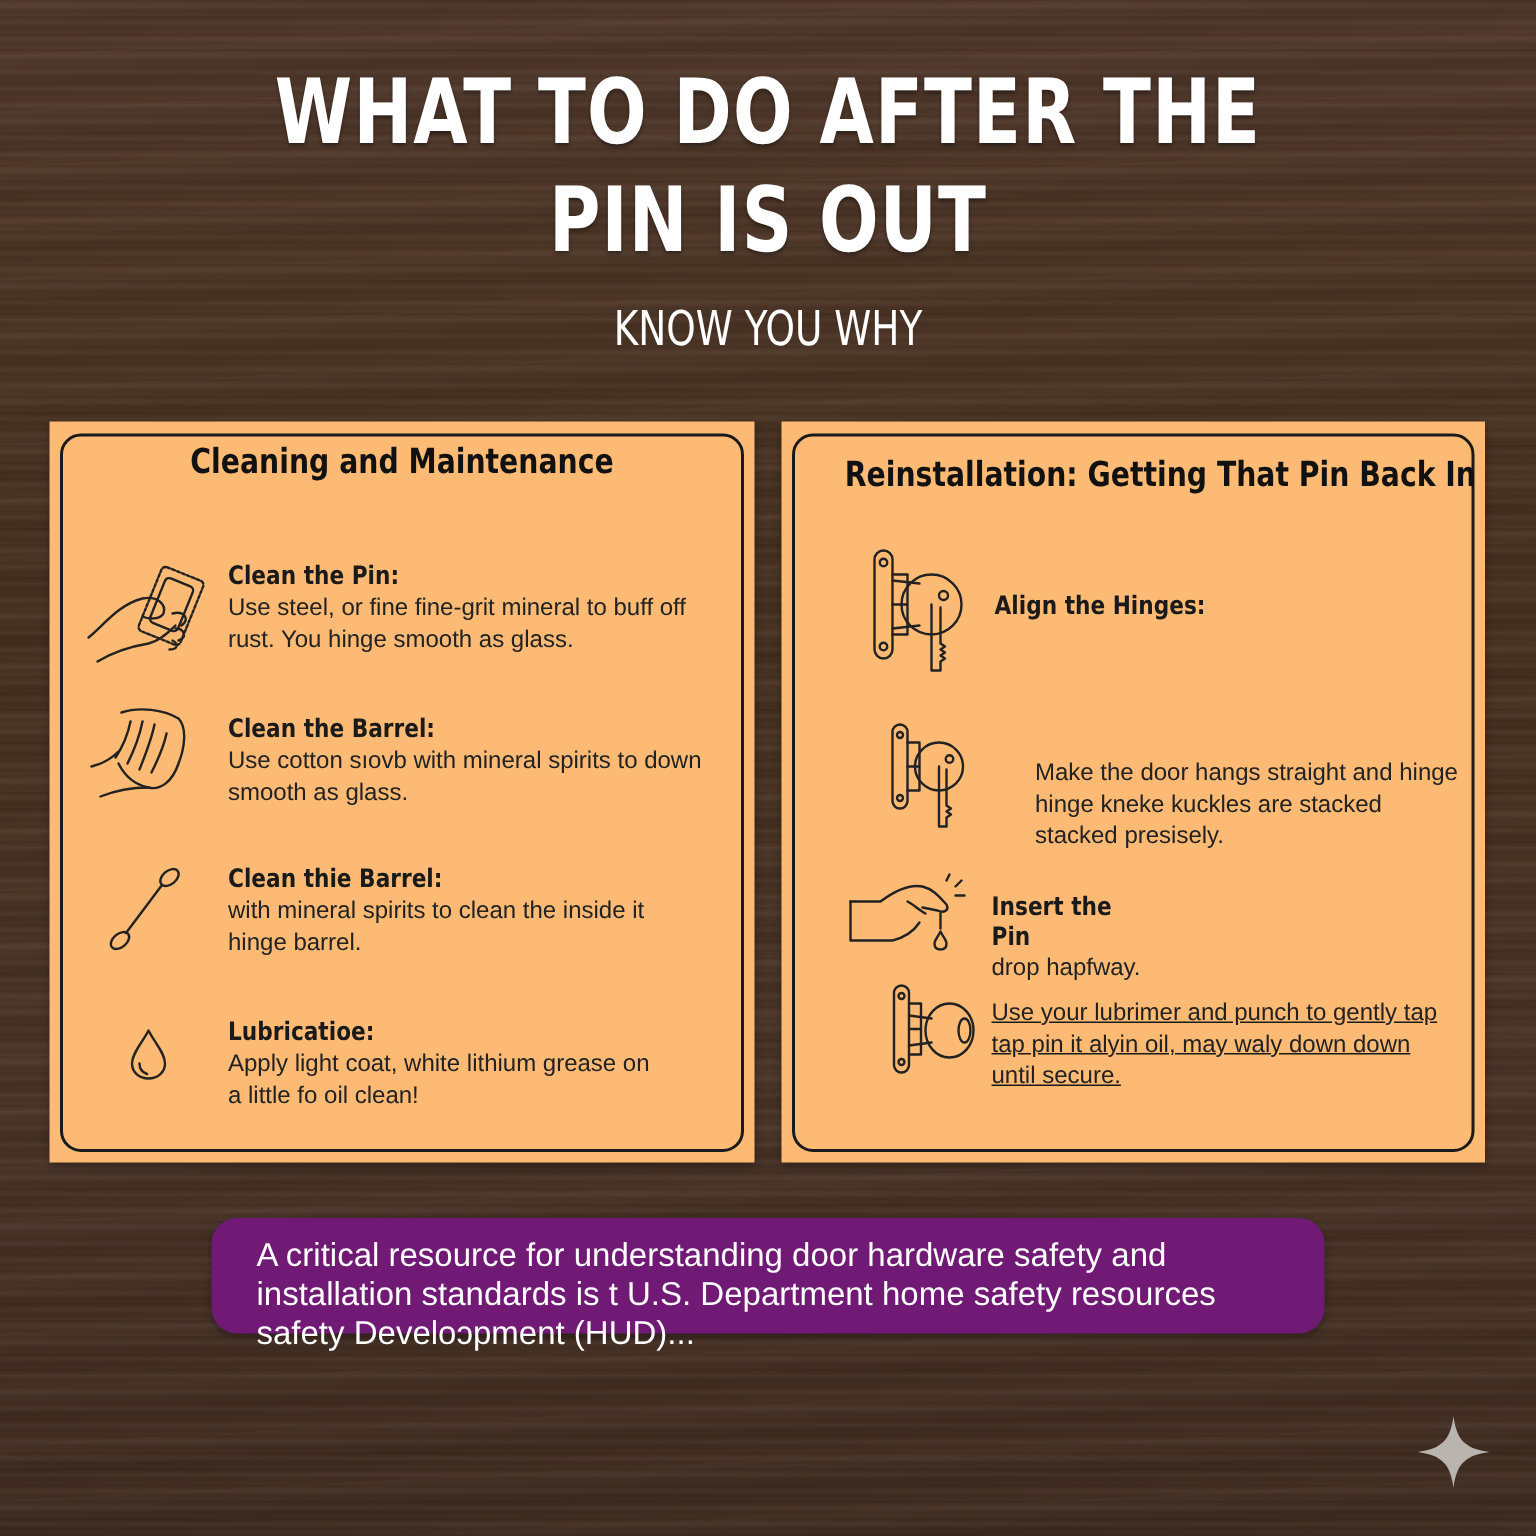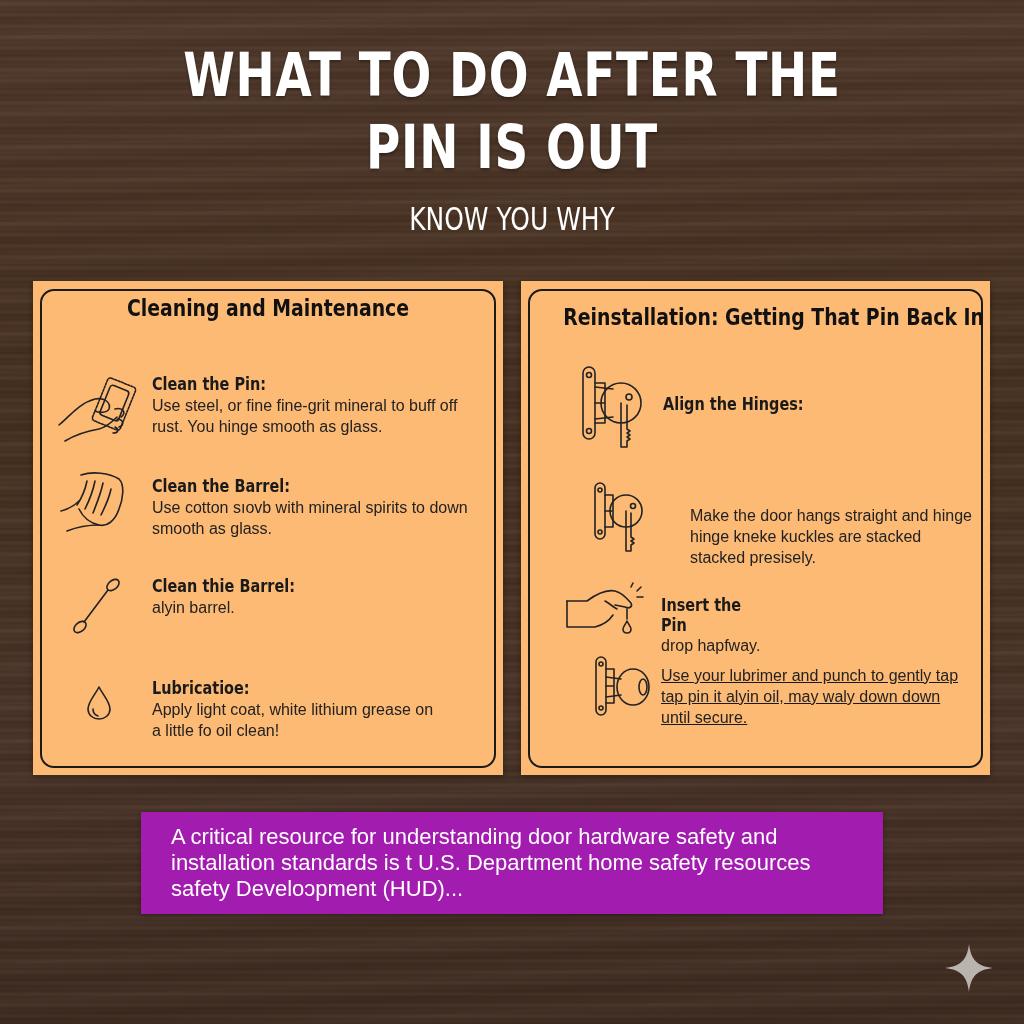--- a/index.html
+++ b/index.html
@@ -53,22 +53,22 @@
   }
   .item .body {
     font-family: "Liberation Sans", sans-serif; font-size: 16px; line-height: 21px; color: #222;
     display: block; white-space: nowrap;
   }
   .inline-head {
     font-family: "DejaVu Sans", sans-serif; font-weight: bold; font-size: 17px;
     display: inline-block; transform: scaleX(0.85); transform-origin: left center; margin-right: -12px;
   }
   .banner {
-    position: absolute; left: 141px; top: 812px; width: 742px; height: 102px;
-    background: #a21caf; box-shadow: 0 2px 5px rgba(0,0,0,0.3);
+    position: absolute; left: 141px; top: 812px; width: 742px; height: 77px;
+    background: #701a75; box-shadow: 0 2px 5px rgba(0,0,0,0.3); border-radius: 17px;
   }
   .banner-text {
     position: absolute; left: 30px; top: 12px; color: #ffffff;
     font-family: "Liberation Sans", sans-serif; font-size: 22px; line-height: 26px;
     white-space: pre-line;
   }
   .sparkle { position: absolute; left: 943px; top: 942px; width: 52px; height: 52px; }
   svg { display: block; }
   .ln { fill: none; stroke: #222; stroke-width: 1.6; stroke-linecap: round; stroke-linejoin: round; }
 </style>
@@ -118,21 +118,22 @@
   <div class="item" style="left:0;top:294px;">
     <div class="icon" style="left:38px;top:2px;">
       <svg width="52" height="58" viewBox="0 0 52 58">
         <ellipse class="ln" cx="42" cy="8" rx="7" ry="4.5" transform="rotate(-40 42 8)"></ellipse>
         <path class="ln" d="M37 13 L13 45"></path>
         <ellipse class="ln" cx="9" cy="50" rx="7" ry="4.5" transform="rotate(-40 9 50)"></ellipse>
       </svg>
     </div>
     <div class="text" style="left:119px;top:0;">
       <span class="head">Clean thie Barrel:</span>
-      <span class="body">alyin barrel.</span>
+      <span class="body">with mineral spirits to clean the inside it</span>
+      <span class="body">hinge barrel.</span>
     </div>
   </div>
 
   <div class="item" style="left:0;top:396px;">
     <div class="icon" style="left:52px;top:8px;">
       <svg width="28" height="36" viewBox="0 0 28 36">
         <path class="ln" d="M14 2 C10 10 3 17 3 24 C3 30 8 34 14 34 C20 34 25 30 25 24 C25 17 18 10 14 2 Z"></path>
         <path class="ln" d="M8 24 C8 28 10 30 13 31"></path>
       </svg>
     </div>

